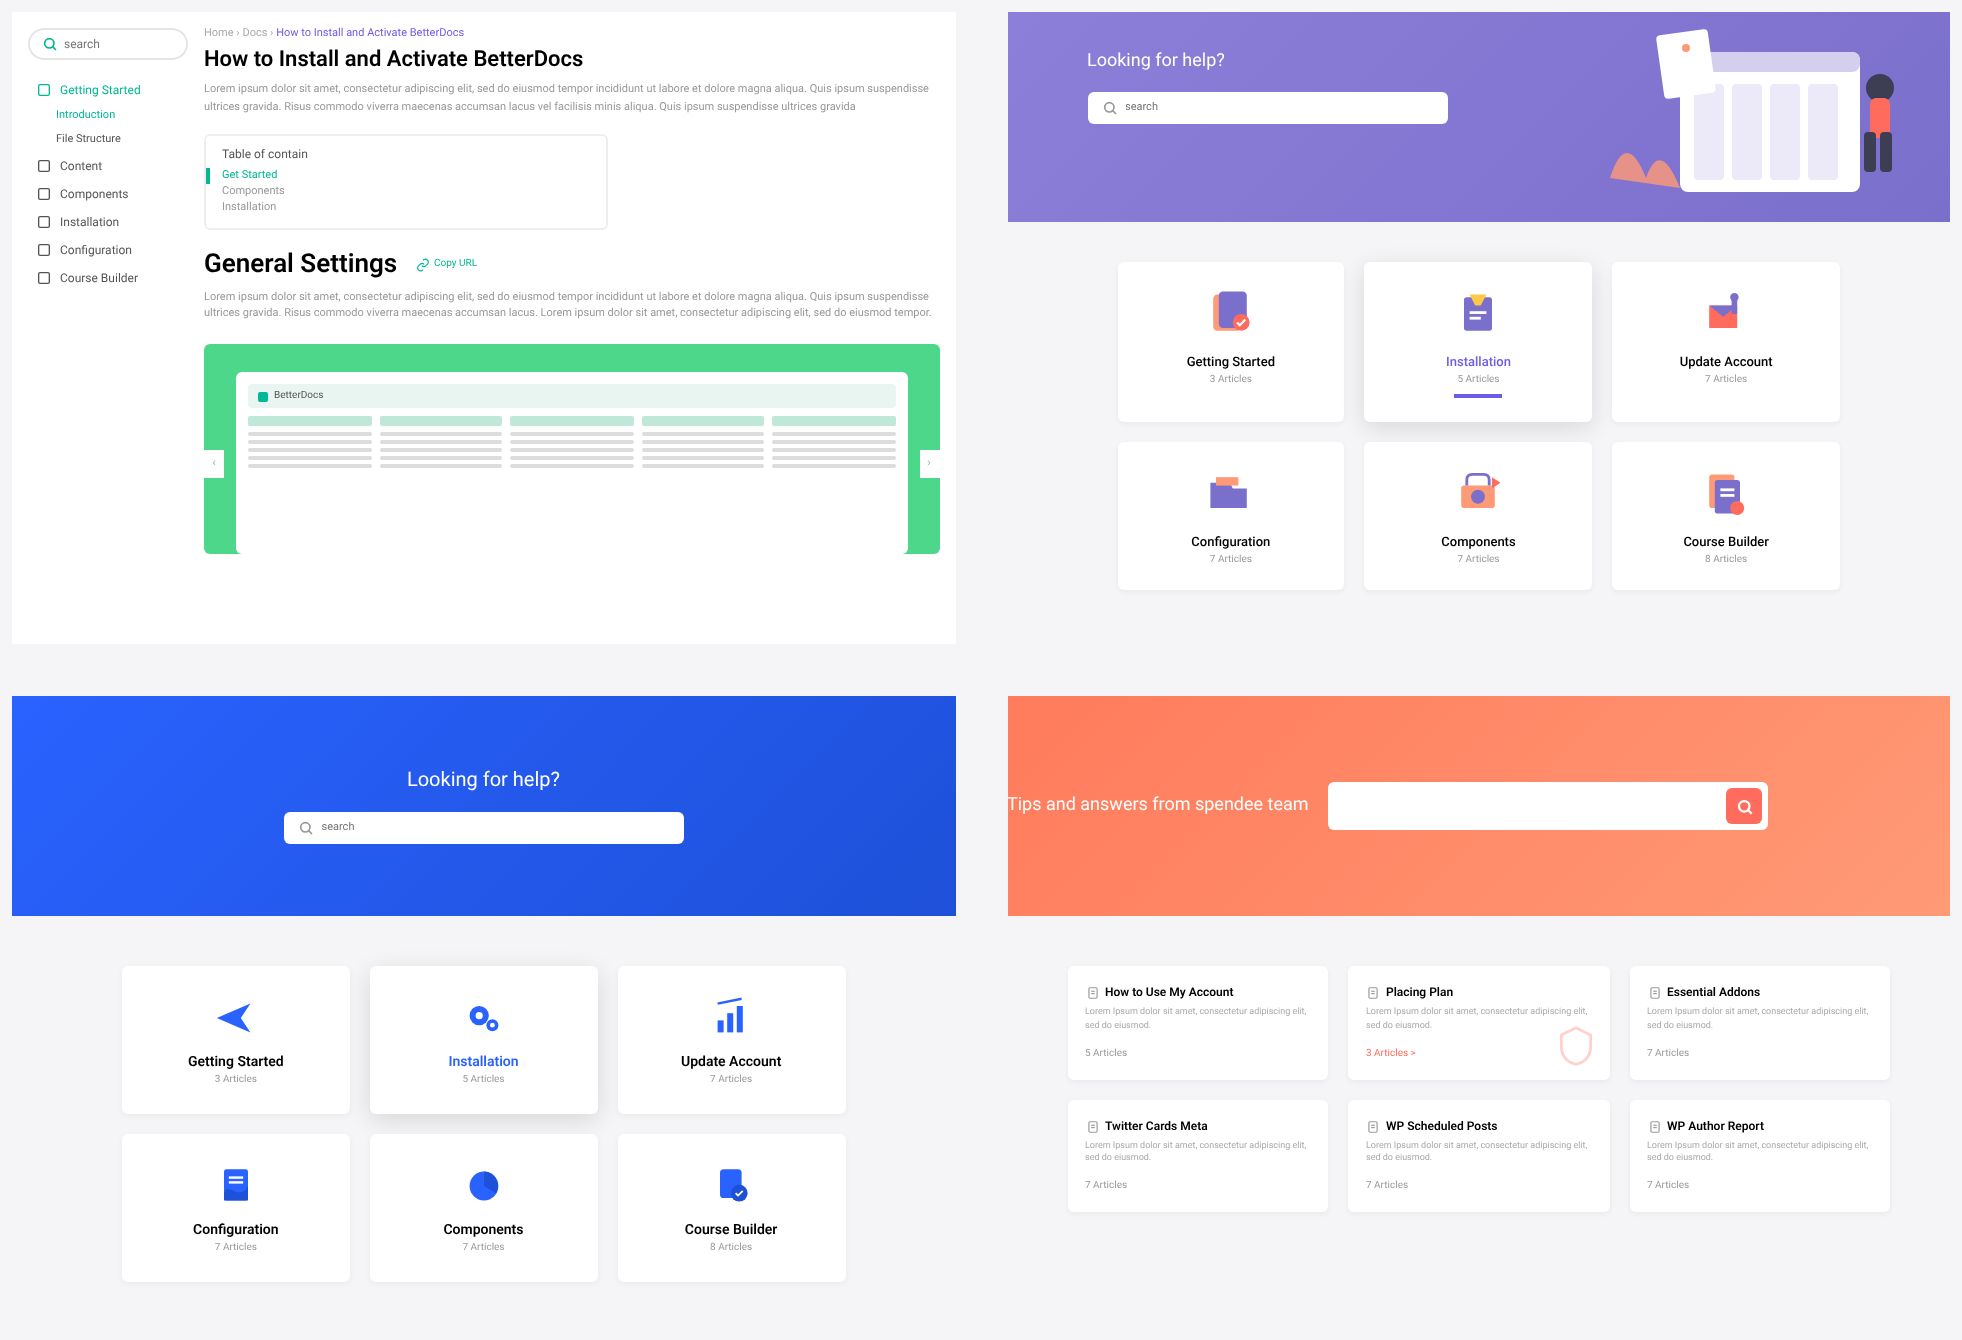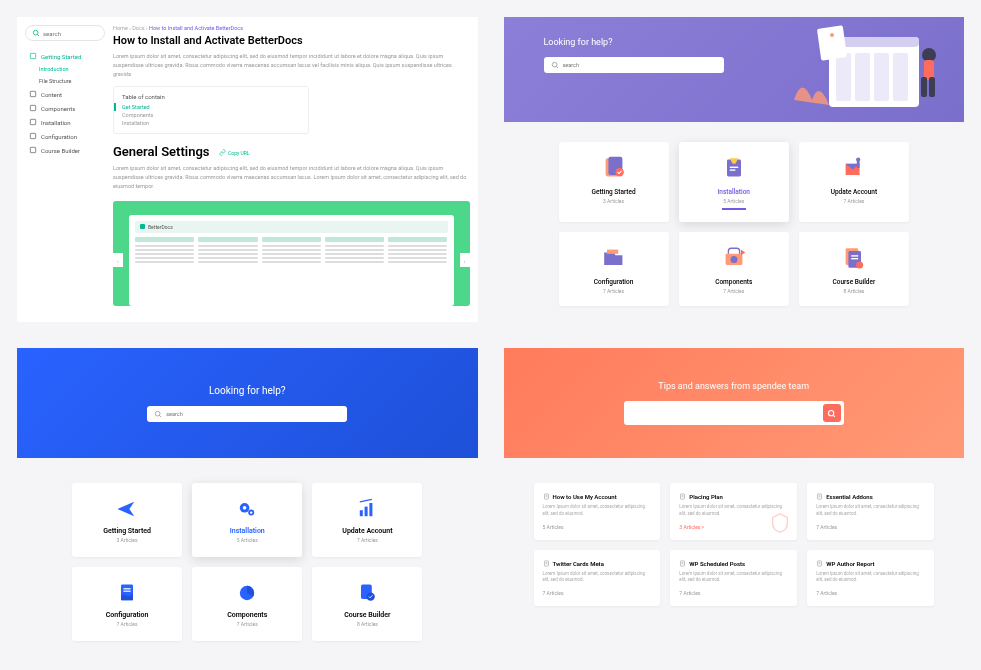--- a/index.html
+++ b/index.html
@@ -1,17 +1,17 @@
 <!DOCTYPE html>
 <html><head>
 <meta charset="utf-8">
 <style>
 *{margin:0;padding:0;box-sizing:border-box;font-family:-apple-system,BlinkMacSystemFont,'Segoe UI',Roboto,sans-serif}
 body{background:#f5f5f7;width:981px;height:670px;overflow:hidden}
-.grid{display:grid;grid-template-columns:1fr 1fr;grid-template-rows:1fr 1fr;gap:26px;width:100%;height:100%;padding:17px}
+.grid{display:grid;grid-template-columns:1fr 1fr;grid-template-rows:1fr 1fr;gap:26px;width:100%;height:100%;padding:6px}
 
 
 .q1{background:#fff;padding:8px;font-size:6px;display:flex;gap:8px}
 .q1-side{width:80px;flex-shrink:0}
 .q1-search{border:1px solid #e5e5e5;border-radius:10px;padding:3px 6px;display:flex;align-items:center;gap:3px;margin-bottom:8px}
 .q1-search input{border:none;outline:none;font-size:6px;width:100%}
 .q1-nav{list-style:none}
 .q1-nav li{padding:3px 4px;color:#555;display:flex;align-items:center;gap:4px}
 .q1-nav li.active{color:#00b894}
 .q1-nav .sub{padding-left:14px;font-size:5.5px}
@@ -63,21 +63,21 @@
 .q3-cards{display:grid;grid-template-columns:repeat(3,1fr);gap:10px;padding:25px 55px}
 .q3-card{background:#fff;border-radius:3px;padding:14px 8px;text-align:center;box-shadow:0 1px 3px rgba(0,0,0,0.05)}
 .q3-card.active{box-shadow:0 3px 12px rgba(0,0,0,0.12)}
 .q3-cicon{width:24px;height:24px;margin:0 auto 6px;color:#2962ff}
 .q3-ctitle{font-size:7px;font-weight:600;margin-bottom:2px}
 .q3-card.active .q3-ctitle{color:#2962ff}
 .q3-ccount{font-size:5px;color:#999}
 
 
 .q4{background:#f5f5f7;overflow:hidden}
-.q4-hero{background:linear-gradient(135deg,#ff7b5c 0%,#ff9a76 100%);height:110px;display:flex;flex-direction:column;align-items:center;justify-content:center;gap:10px;position:relative}
+.q4-hero{background:linear-gradient(135deg,#ff7b5c 0%,#ff9a76 100%);height:110px;display:flex;flex-direction:row;align-items:center;gap:10px;position:relative}
 .q4-htitle{color:#fff;font-size:9px}
 .q4-search{background:#fff;border-radius:3px;padding:3px;width:220px;display:flex;align-items:center;gap:4px}
 .q4-search input{border:none;outline:none;font-size:5.5px;flex:1;padding:2px 5px}
 .q4-sbtn{background:#ff6b5c;border-radius:3px;width:18px;height:18px;display:flex;align-items:center;justify-content:center;color:#fff}
 .q4-cards{display:grid;grid-template-columns:repeat(3,1fr);gap:10px;padding:25px 30px}
 .q4-card{background:#fff;border-radius:3px;padding:10px 9px;box-shadow:0 1px 3px rgba(0,0,0,0.05);position:relative}
 .q4-ctitle{font-size:6px;font-weight:600;margin-bottom:4px;display:flex;align-items:center;gap:3px}
 .q4-cbody{font-size:4.5px;color:#aaa;line-height:1.5;margin-bottom:6px}
 .q4-ccount{font-size:5px;color:#999}
 .q4-card.active .q4-ccount{color:#ff6b5c}

